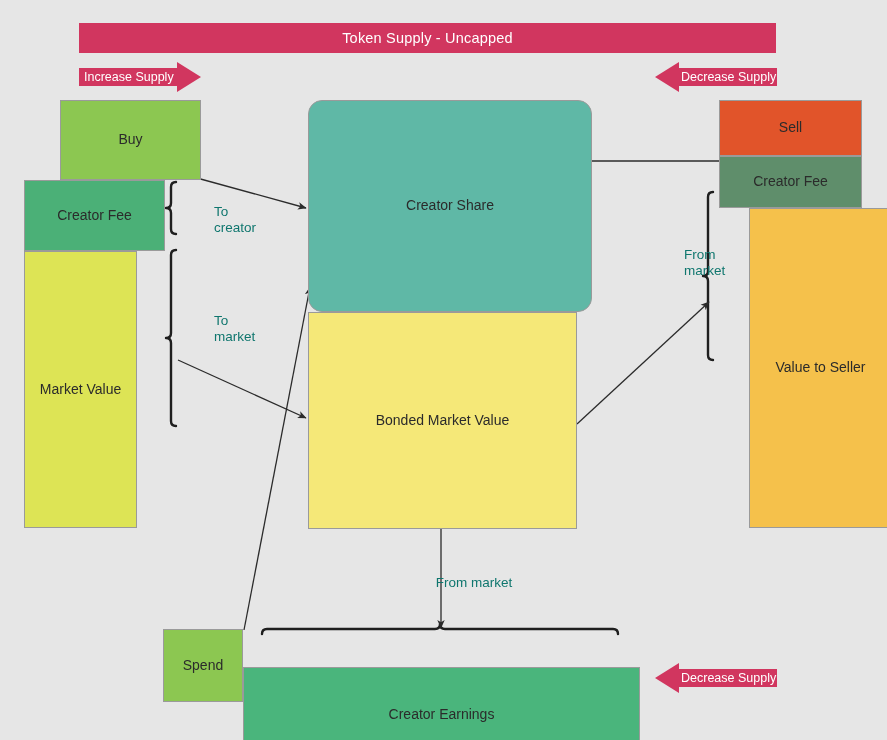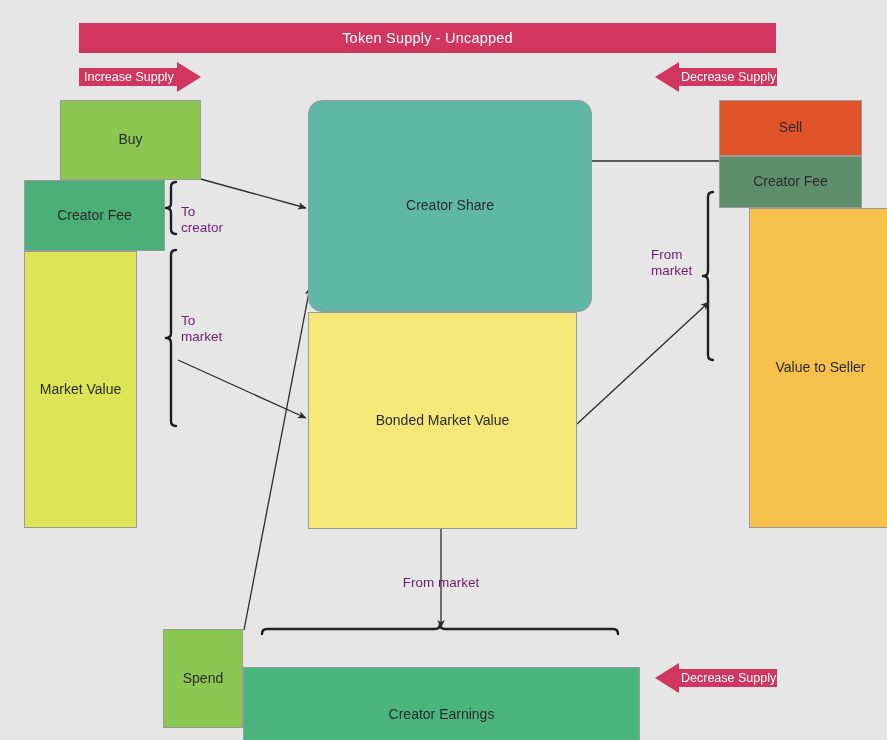--- a/index.html
+++ b/index.html
@@ -55,24 +55,25 @@
   .arrow-label {
     position: absolute;
     color: #ffffff;
     font-size: 12.5px;
     white-space: nowrap;
     line-height: 1;
   }
   .note {
     position: absolute;
     font-size: 13.5px;
-    color: #701a75;
+    color: #0f766e;
     line-height: 1.22;
     white-space: pre-line;
     user-select: none;
+    margin-left: 33px;
   }
   .note-c { text-align: center; }
 </style>
 </head>
 <body>
 
 <div id="stage">
 
   <div class="banner" id="banner" style="left: 79px; top: 23px; width: 697px; height: 30px; background: rgb(209, 54, 95);">
     <span>Token Supply - Uncapped</span>
@@ -140,21 +141,21 @@
   <div class="box" id="seg-sell-0" style="left: 719px; top: 100px; width: 143px; height: 56px; background: rgb(225, 84, 42);">
     <span>Sell</span>
   </div>
   <div class="box" id="seg-sell-1" style="left: 719px; top: 156px; width: 143px; height: 52px; background: rgb(95, 142, 107);">
     <span>Creator Fee</span>
   </div>
   <div class="box" id="seg-sell-2" style="left: 749px; top: 208px; width: 143px; height: 320px; background: rgb(245, 193, 75);">
     <span>Value to Seller</span>
   </div>
 
-  <div class="box" id="seg-earn-0" style="left: 163px; top: 629px; width: 80px; height: 99px; background: rgb(140, 199, 81); justify-content: center;">
+  <div class="box" id="seg-earn-0" style="left: 163px; top: 629px; width: 80px; height: 73px; background: rgb(140, 199, 81); justify-content: center;">
     <span>Spend</span>
   </div>
   <div class="box" id="seg-earn-1" style="left: 243px; top: 629px; width: 397px; height: 95px; background: rgb(74, 181, 124); margin-top: 38px;">
     <span>Creator Earnings</span>
   </div>
 
   <div class="note" id="note-0" style="left:181px; top:204px;">To
 creator</div>
   <div class="note" id="note-1" style="left:181px; top:313px;">To
 market</div>

